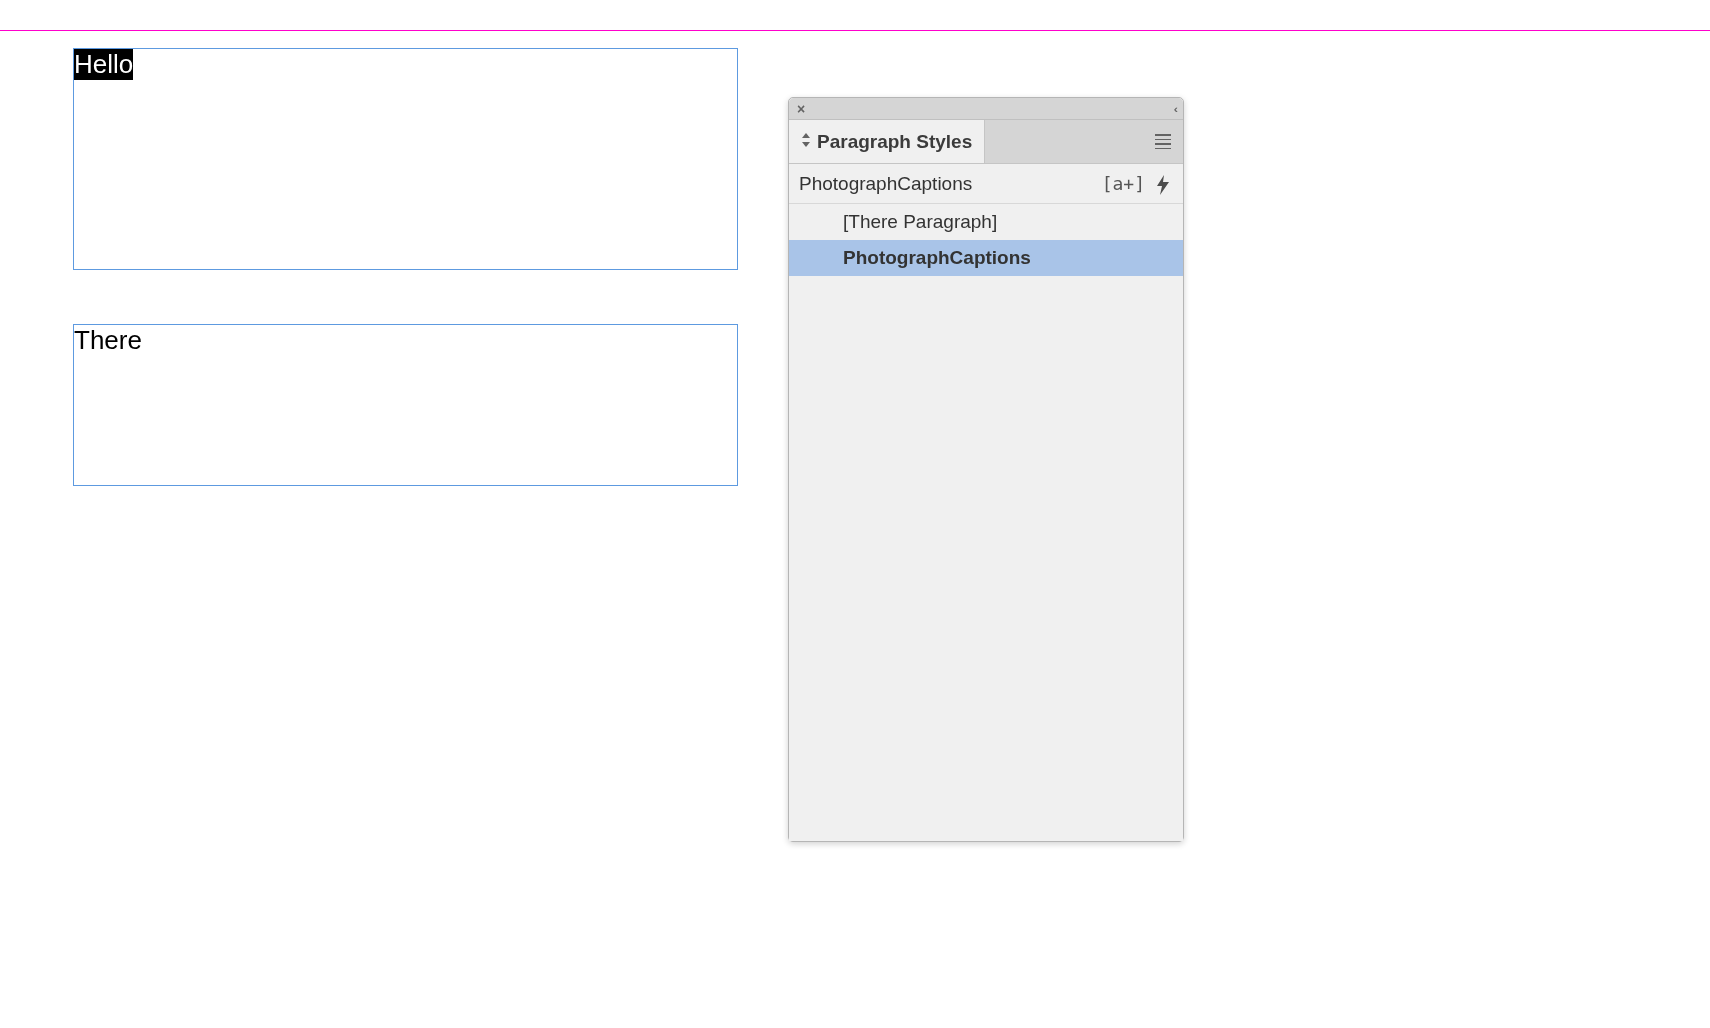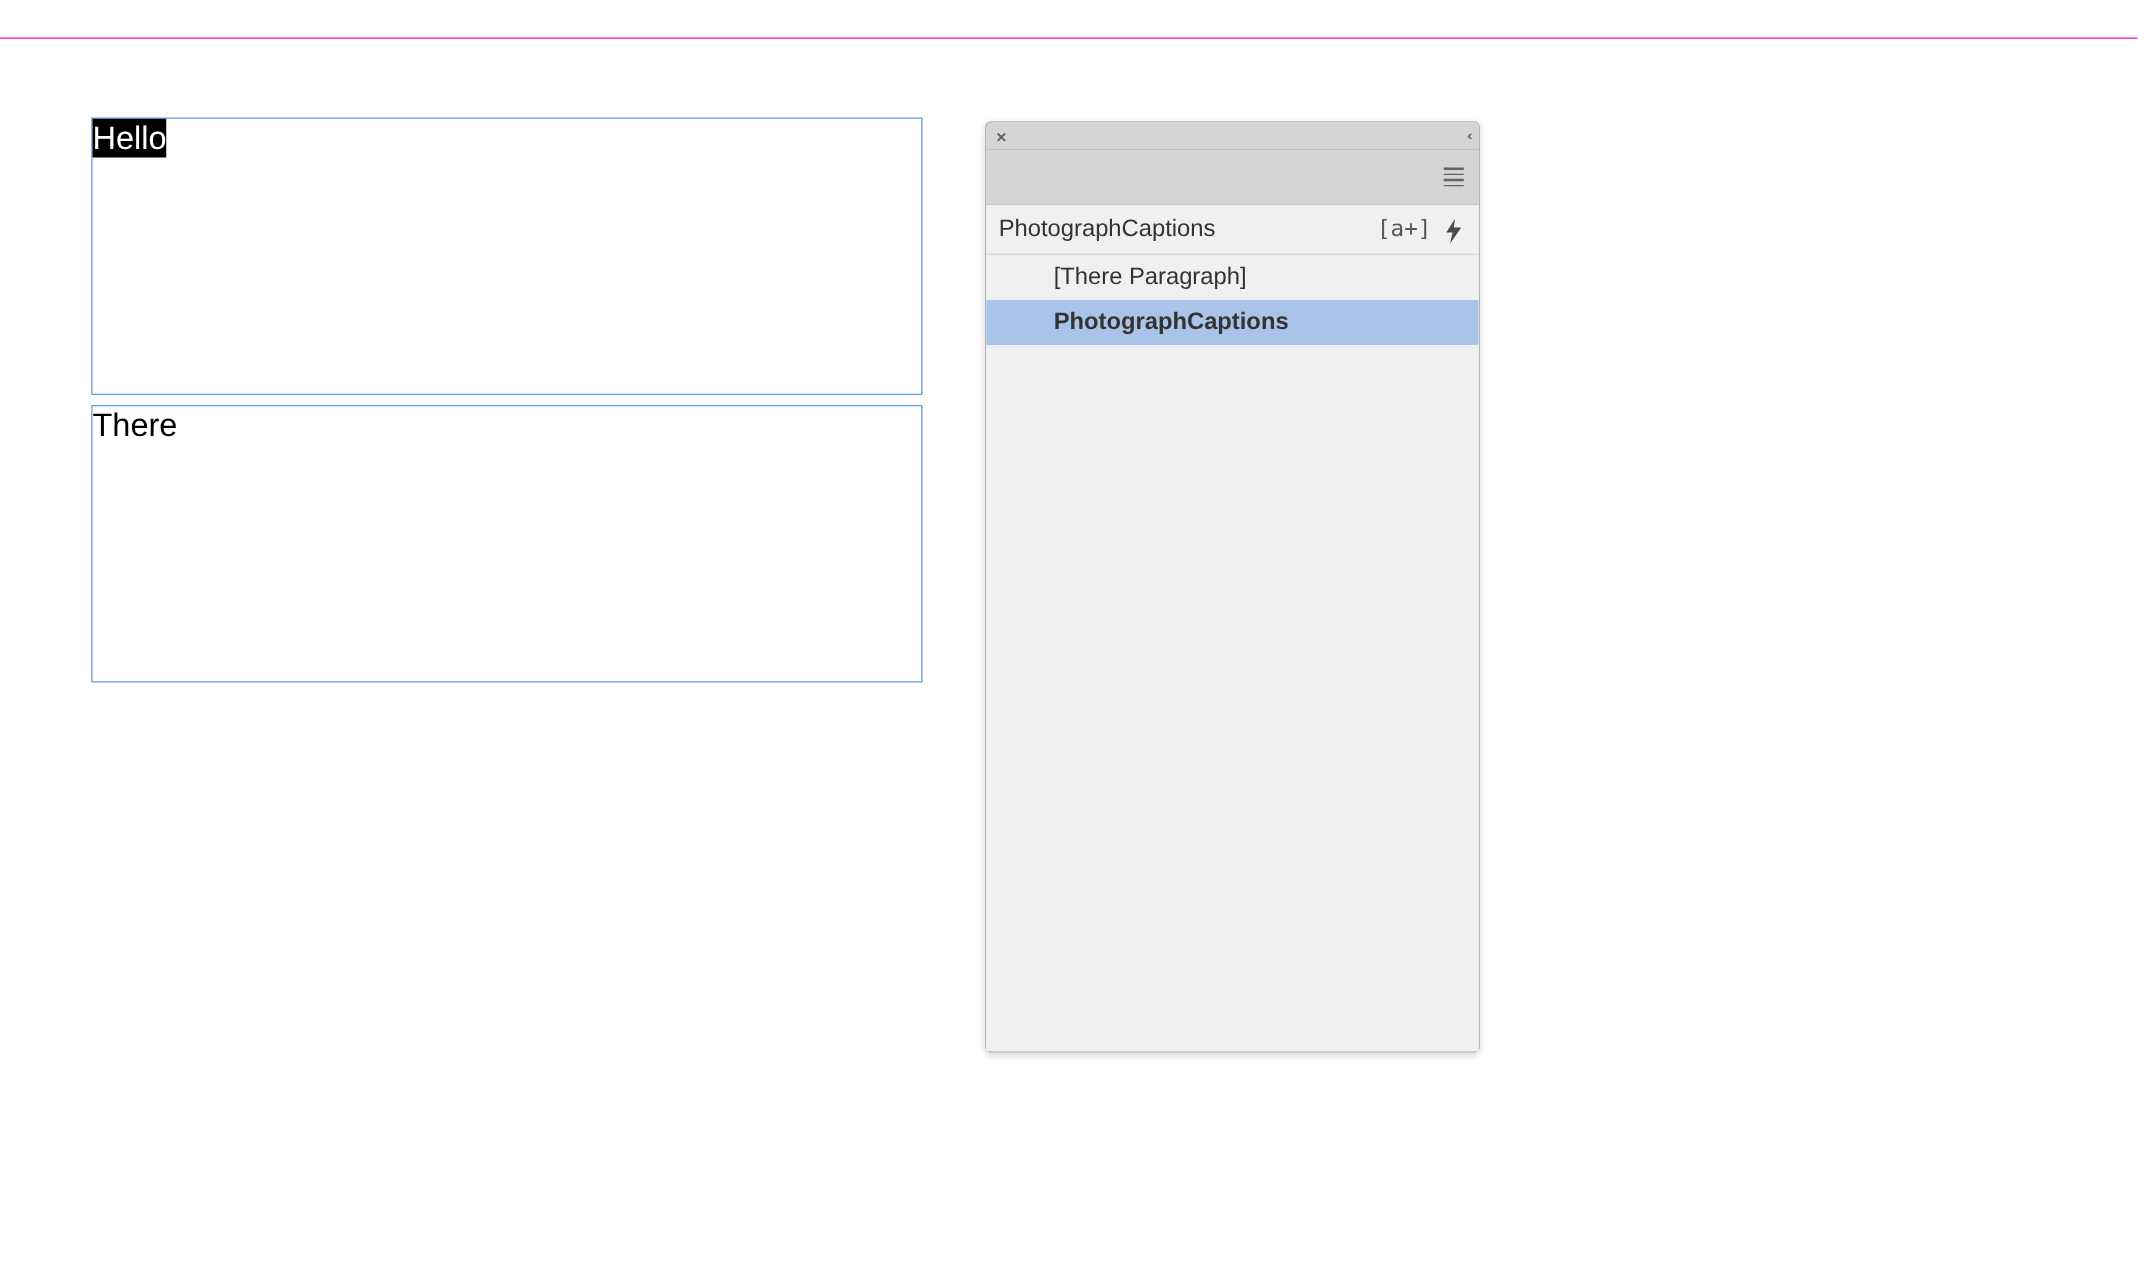--- a/index.html
+++ b/index.html
@@ -26,27 +26,26 @@
     .text-frame {
       position: absolute;
       border: 1px solid #5d9ae0;
       background: #ffffff;
     }
     .frame-1 {
       left: 73px;
       top: 48px;
       width: 665px;
       height: 222px;
-      margin-top: 46px;
     }
     .frame-2 {
       left: 73px;
       top: 324px;
       width: 665px;
-      height: 222px;
+      height: 162px;
     }
     .frame-text {
       font-size: 26px;
       font-family: "Myriad Pro", "Segoe UI", Arial, sans-serif;
       color: #000000;
       line-height: 1.2;
     }
     .frame-text.selected {
       background: #000000;
       color: #ffffff;
@@ -187,20 +186,29 @@
 <div class="text-frame frame-2">
   <span class="frame-text">There</span>
 </div>
 
 <div class="panel">
   <div class="panel-titlebar">
     <span class="close-x">×</span>
     <span class="collapse-arrows">‹‹</span>
   </div>
   <div class="panel-tabstrip">
+    <div class="panel-tab">
+      <span class="updown-icon">
+        <svg width="10" height="14" viewBox="0 0 10 14">
+          <path d="M5 0 L9 5 L1 5 Z" fill="#636363"></path>
+          <path d="M5 14 L1 9 L9 9 Z" fill="#636363"></path>
+        </svg>
+      </span>
+      <span>Paragraph Styles</span>
+    </div>
     <div class="menu-icon">
       <div class="menu-lines">
         <span></span>
           <span></span>
           <span></span>
           <span></span>
       </div>
     </div>
   </div>
   <div class="panel-current-row">

